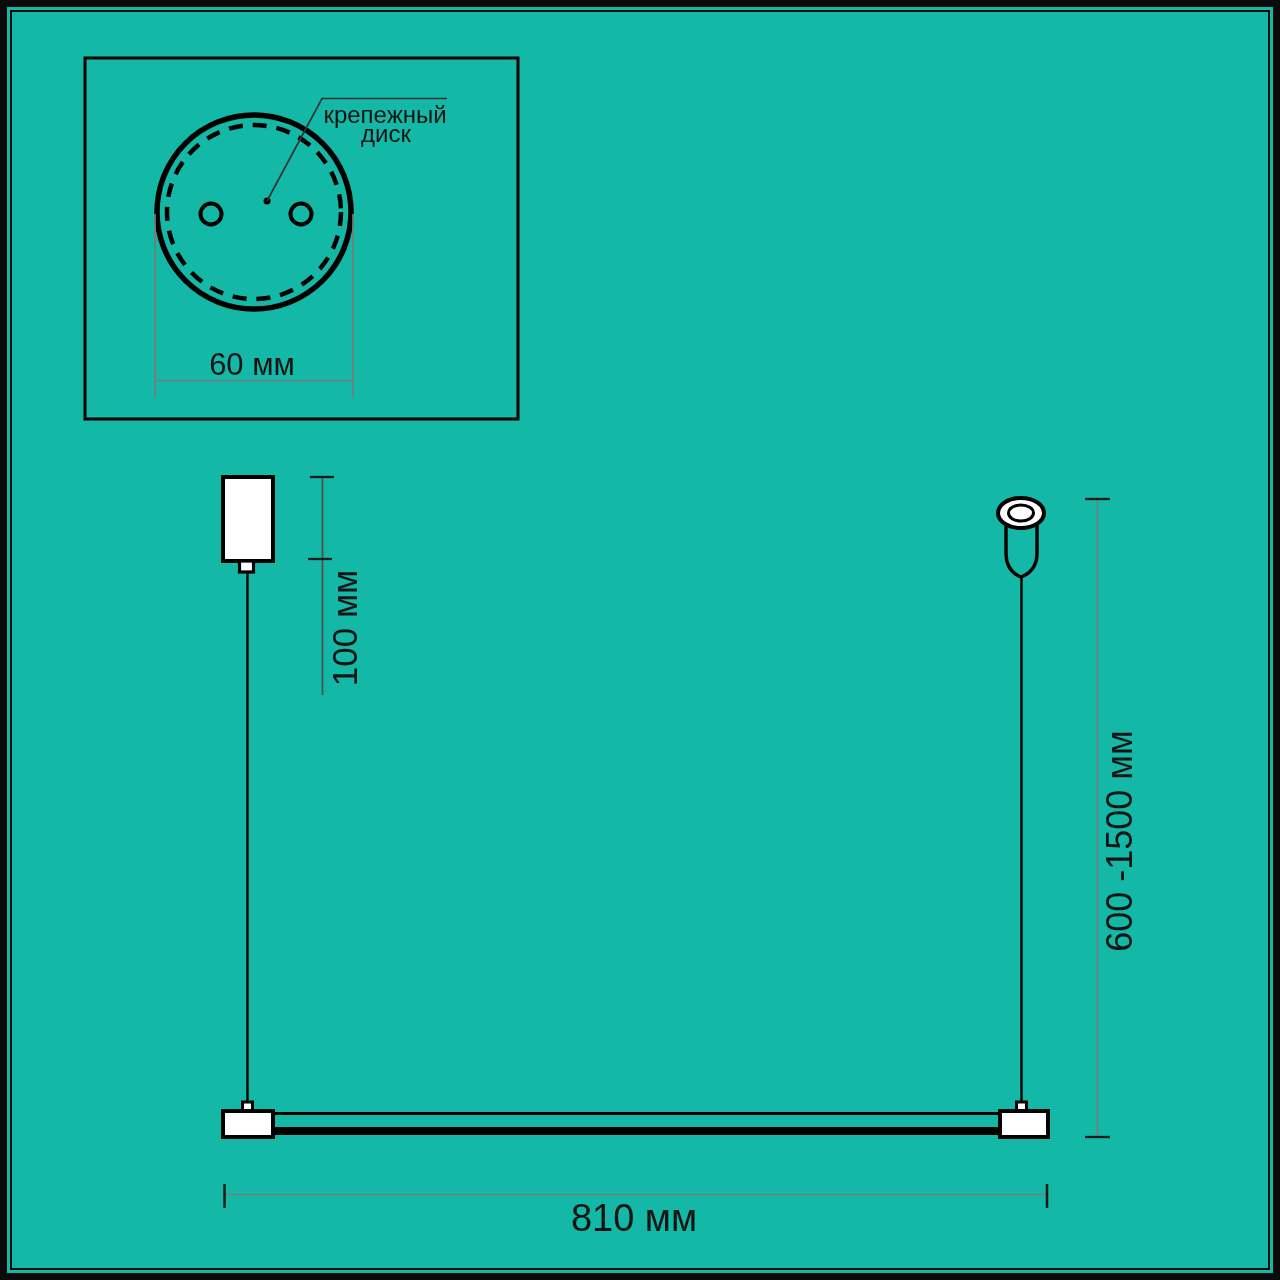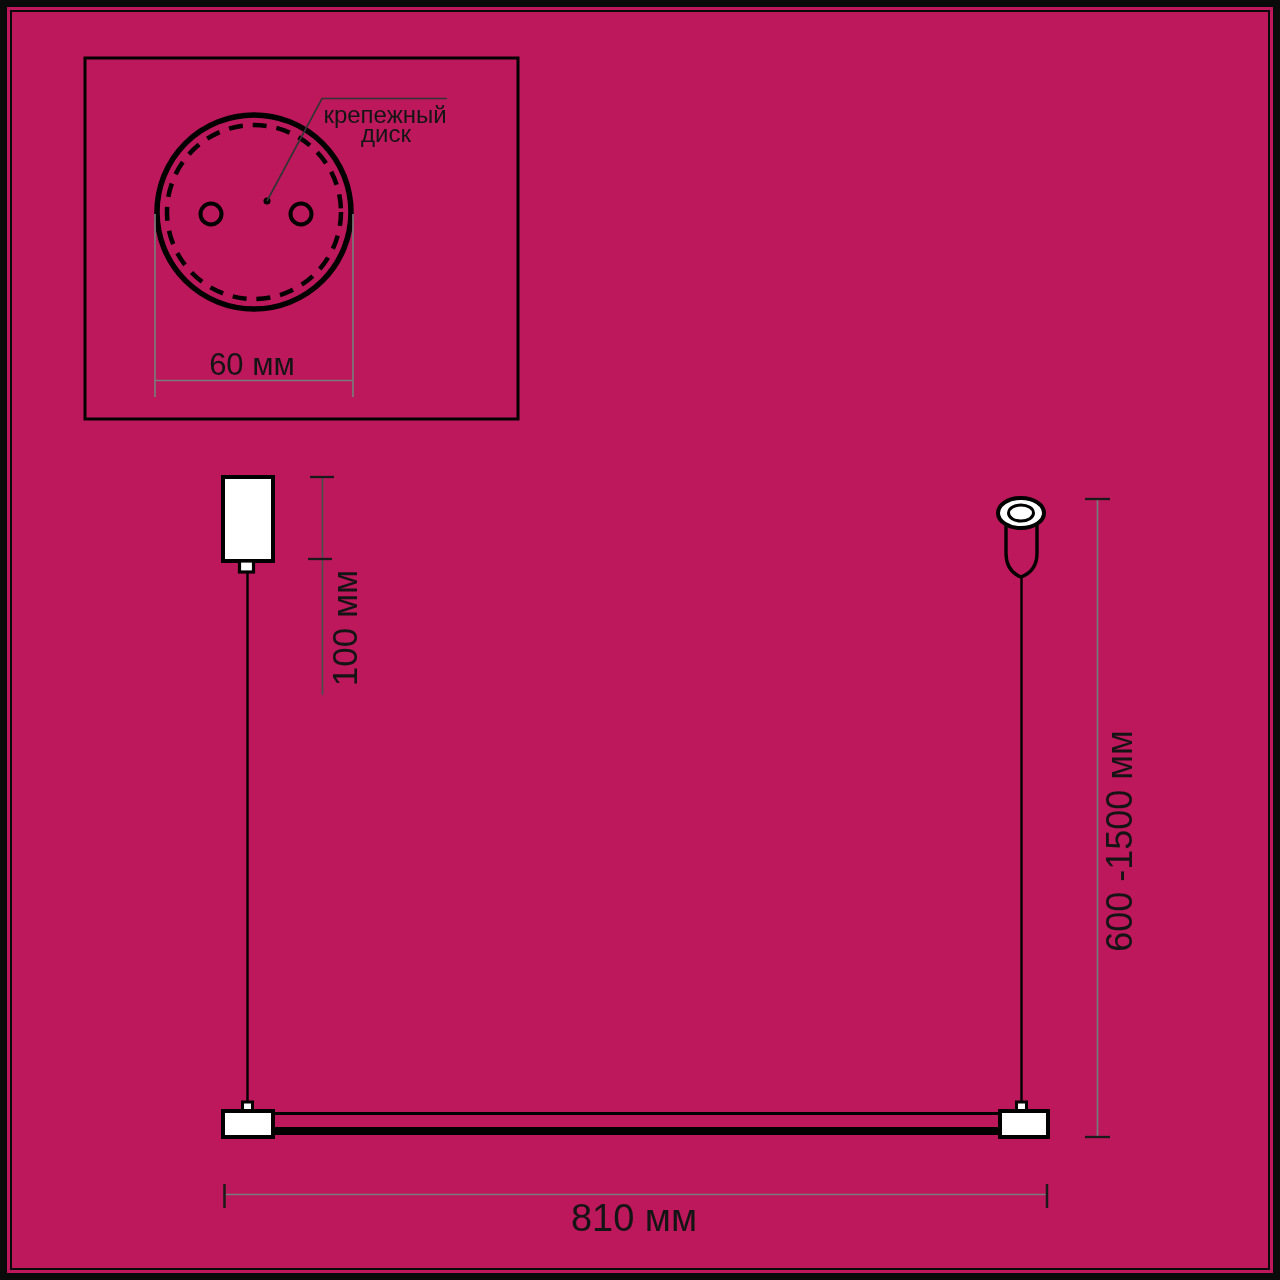--- a/index.html
+++ b/index.html
@@ -1,16 +1,16 @@
 <!DOCTYPE html>
 <html><head>
 <meta charset="utf-8">
 <style>
   html,body{margin:0;padding:0;background:#fff;}
-  .stage{position:relative;width:1280px;height:1280px;background:#be185d;overflow:hidden;
+  .stage{position:relative;width:1280px;height:1280px;background:#14b8a6;overflow:hidden;
          font-family:"Liberation Sans", sans-serif;}
   .outer-frame{position:absolute;inset:0;border:7px solid #0a0a0a;box-sizing:border-box;pointer-events:none;}
   .inner-frame{position:absolute;inset:10px;border:2px solid #0a0a0a;box-sizing:border-box;pointer-events:none;}
   svg{position:absolute;left:0;top:0;}
   .obj{stroke:#000000;fill:none;}
   .objfill{fill:#000000;stroke:none;}
   .white{fill:#ffffff;}
   .dim{stroke:#7a7a7a;fill:none;}
   .tick{stroke:#1a1a1a;fill:none;}
   text{fill:#141414;font-family:"Liberation Sans", sans-serif;}

